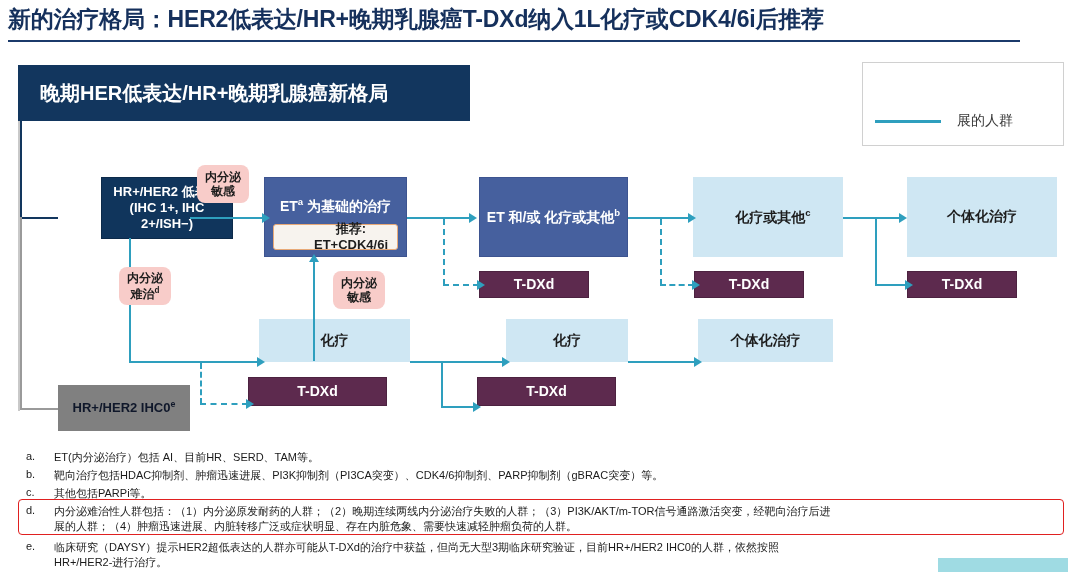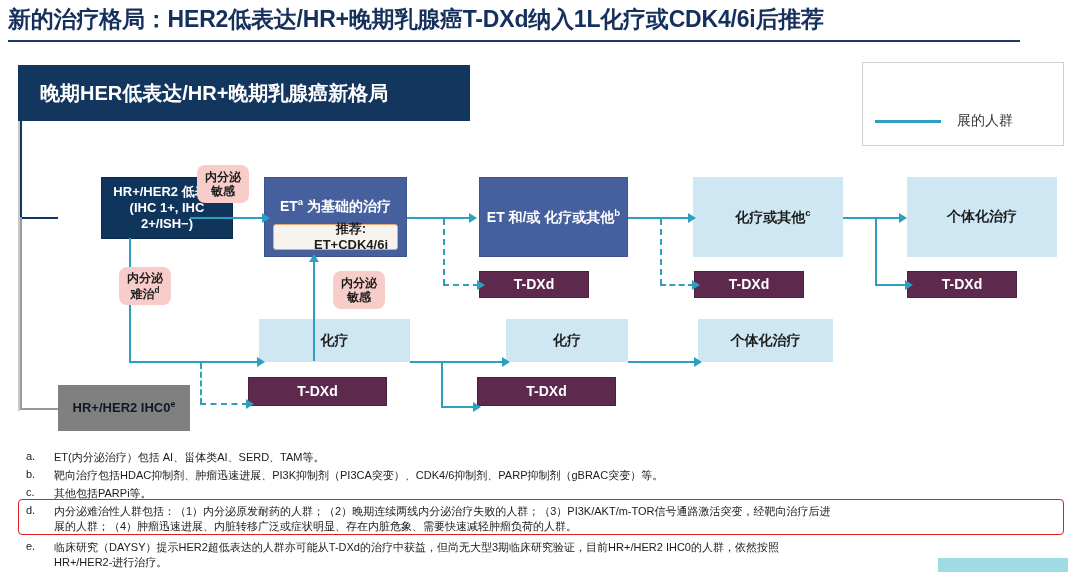--- a/index.html
+++ b/index.html
@@ -407,21 +407,21 @@
   <div class="tag-pink" style="left:333px; top:225px; width:52px; height:38px;">
     <span style="white-space:pre-line;">内分泌
 敏感</span>
   </div>
 
 </div>
 
 <div id="footnotes">
   <div class="fn" id="fn-a">
     <span class="fn-key">a.</span>
-    <span class="fn-text">ET(内分泌治疗）包括 AI、甾体类AI、SERD、TAM等。</span>
+    <span class="fn-text">ET(内分泌治疗）包括 AI、目前HR、SERD、TAM等。</span>
   </div>
   <div class="fn" id="fn-b">
     <span class="fn-key">b.</span>
     <span class="fn-text">靶向治疗包括HDAC抑制剂、肿瘤迅速进展、PI3K抑制剂（PI3CA突变）、CDK4/6抑制剂、PARP抑制剂（gBRAC突变）等。</span>
   </div>
   <div class="fn" id="fn-c">
     <span class="fn-key">c.</span>
     <span class="fn-text">其他包括PARPi等。</span>
   </div>
   <div class="fn" id="fn-d">

